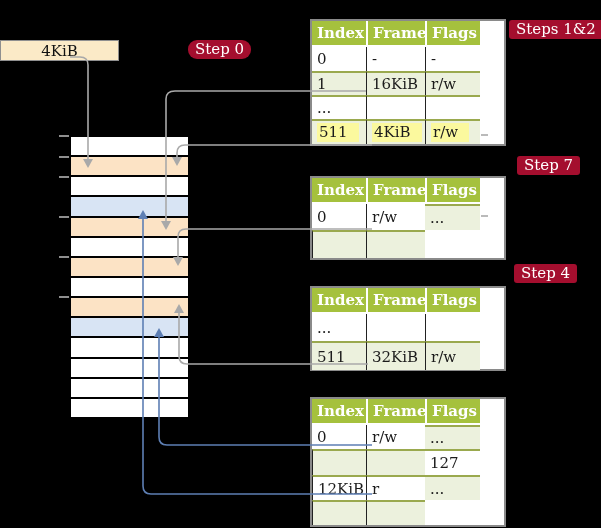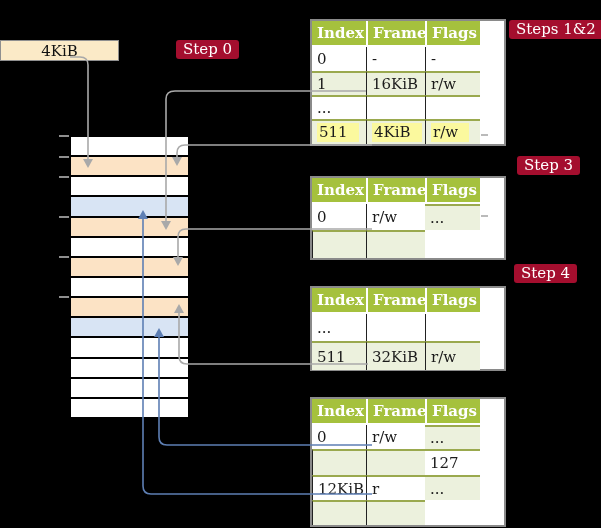--- a/index.html
+++ b/index.html
@@ -6,21 +6,21 @@
   .canvas{position:relative;width:601px;height:528px;background:#000;
           font-family:"DejaVu Serif","Liberation Serif",serif;overflow:hidden;}
 
   .frame-label-box{position:absolute;left:0;top:40px;width:119px;height:21px;
     background:#fbeac7;border:1px solid #8f8f8f;box-sizing:border-box;
     display:flex;align-items:center;justify-content:center;
     font-size:15px;color:#111;}
 
   .step-badge{position:absolute;background:#a40e2e;color:#fff;font-size:15px;
     line-height:16px;padding:1px 7px 2px 7px;border-radius:3px;white-space:nowrap;}
-  #badge-step0{left:176px;top:40px;}
+  #badge-step0{left:188px;top:40px;border-radius:9px;}
   #badge-steps12{left:509px;top:20px;}
   #badge-step3{left:517px;top:156px;}
   #badge-step4{left:514px;top:264px;}
 
   .mem{position:absolute;left:69px;top:135px;width:121px;height:284px;
     background:#000;box-sizing:border-box;padding:2px;
     display:flex;flex-direction:column;gap:2px;}
   .mem-row{flex:1;}
   .mem-row.white{background:#ffffff;}
   .mem-row.peach{background:#fce3c5;}
@@ -54,21 +54,21 @@
 <body>
 
 <div class="canvas">
 
   <div class="frame-label-box">
     <span>4KiB</span>
   </div>
 
   <div class="step-badge" id="badge-step0">Step 0</div>
   <div class="step-badge" id="badge-steps12">Steps 1&amp;2</div>
-  <div class="step-badge" id="badge-step3">Step 3</div>
+  <div class="step-badge" id="badge-step3">Step 7</div>
   <div class="step-badge" id="badge-step4">Step 4</div>
 
   <div class="mem">
       <div class="mem-row white"></div>
       <div class="mem-row peach"></div>
       <div class="mem-row white"></div>
       <div class="mem-row blue"></div>
       <div class="mem-row peach"></div>
       <div class="mem-row white"></div>
       <div class="mem-row peach"></div>

